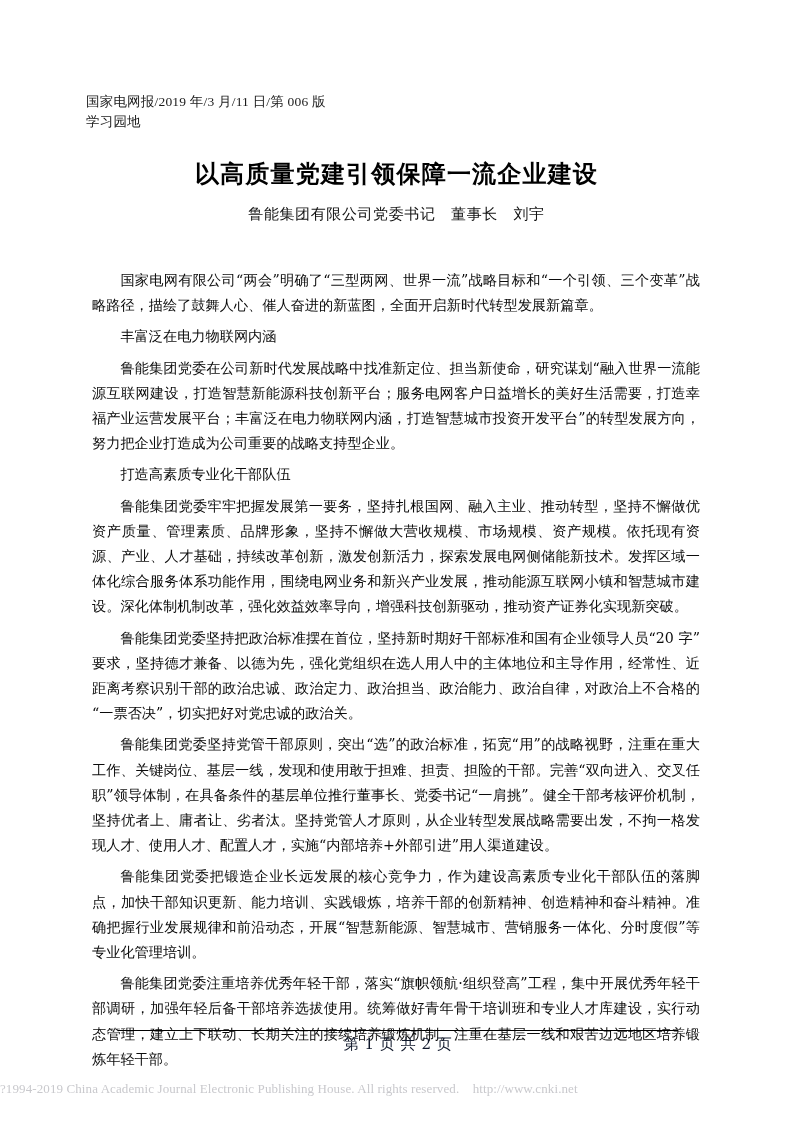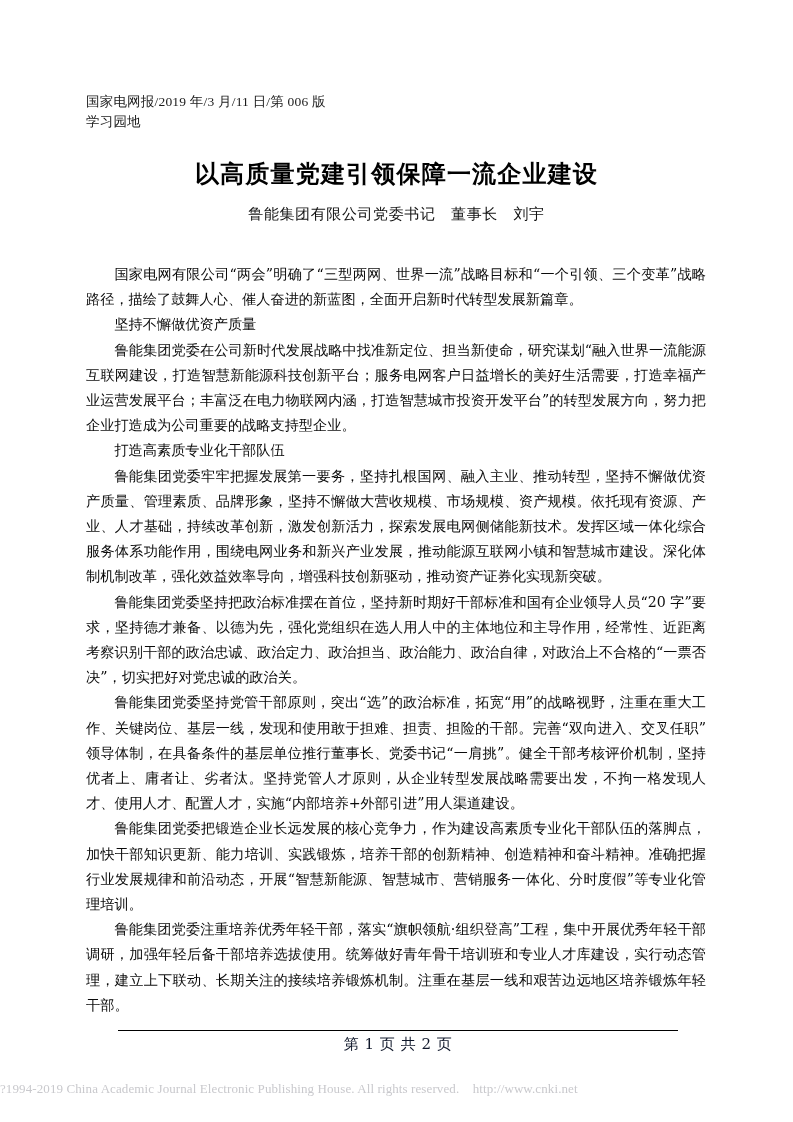--- a/index.html
+++ b/index.html
@@ -75,21 +75,21 @@
     top: 262px;
     width: 620px;
     font-family: "DejaVu Serif", "Liberation Serif", serif;
     font-size: 14.2px;
     line-height: 25.2px;
     color: #0b0b0b;
     text-align: justify;
     text-justify: inter-character;
   }
   .body-text p {
-    margin: 0;
+    margin: 6px;
     text-indent: 2em;
     text-align: justify;
   }
 
   
   .page-footer {
     position: absolute;
     left: 118px;
     top: 1030px;
     width: 560px;
@@ -130,21 +130,21 @@
     <div class="masthead-line">国家电网报/2019 年/3 月/11 日/第 006 版</div>
     <div class="masthead-line">学习园地</div>
   </div>
 
   <div class="doc-title">以高质量党建引领保障一流企业建设</div>
 
   <div class="doc-byline">鲁能集团有限公司党委书记　董事长　刘宇</div>
 
   <div class="body-text" id="body-text">
       <p>国家电网有限公司“两会”明确了“三型两网、世界一流”战略目标和“一个引领、三个变革”战略路径，描绘了鼓舞人心、催人奋进的新蓝图，全面开启新时代转型发展新篇章。</p>
-      <p>坚持不懈做优资产质量</p>
+      <p>丰富泛在电力物联网内涵</p>
       <p>鲁能集团党委在公司新时代发展战略中找准新定位、担当新使命，研究谋划“融入世界一流能源互联网建设，打造智慧新能源科技创新平台；服务电网客户日益增长的美好生活需要，打造幸福产业运营发展平台；丰富泛在电力物联网内涵，打造智慧城市投资开发平台”的转型发展方向，努力把企业打造成为公司重要的战略支持型企业。</p>
       <p>打造高素质专业化干部队伍</p>
       <p>鲁能集团党委牢牢把握发展第一要务，坚持扎根国网、融入主业、推动转型，坚持不懈做优资产质量、管理素质、品牌形象，坚持不懈做大营收规模、市场规模、资产规模。依托现有资源、产业、人才基础，持续改革创新，激发创新活力，探索发展电网侧储能新技术。发挥区域一体化综合服务体系功能作用，围绕电网业务和新兴产业发展，推动能源互联网小镇和智慧城市建设。深化体制机制改革，强化效益效率导向，增强科技创新驱动，推动资产证券化实现新突破。</p>
       <p>鲁能集团党委坚持把政治标准摆在首位，坚持新时期好干部标准和国有企业领导人员“20 字”要求，坚持德才兼备、以德为先，强化党组织在选人用人中的主体地位和主导作用，经常性、近距离考察识别干部的政治忠诚、政治定力、政治担当、政治能力、政治自律，对政治上不合格的“一票否决”，切实把好对党忠诚的政治关。</p>
       <p>鲁能集团党委坚持党管干部原则，突出“选”的政治标准，拓宽“用”的战略视野，注重在重大工作、关键岗位、基层一线，发现和使用敢于担难、担责、担险的干部。完善“双向进入、交叉任职”领导体制，在具备条件的基层单位推行董事长、党委书记“一肩挑”。健全干部考核评价机制，坚持优者上、庸者让、劣者汰。坚持党管人才原则，从企业转型发展战略需要出发，不拘一格发现人才、使用人才、配置人才，实施“内部培养+外部引进”用人渠道建设。</p>
       <p>鲁能集团党委把锻造企业长远发展的核心竞争力，作为建设高素质专业化干部队伍的落脚点，加快干部知识更新、能力培训、实践锻炼，培养干部的创新精神、创造精神和奋斗精神。准确把握行业发展规律和前沿动态，开展“智慧新能源、智慧城市、营销服务一体化、分时度假”等专业化管理培训。</p>
       <p>鲁能集团党委注重培养优秀年轻干部，落实“旗帜领航·组织登高”工程，集中开展优秀年轻干部调研，加强年轻后备干部培养选拔使用。统筹做好青年骨干培训班和专业人才库建设，实行动态管理，建立上下联动、长期关注的接续培养锻炼机制。注重在基层一线和艰苦边远地区培养锻炼年轻干部。</p>
     </div>
 
   <div class="page-footer">

